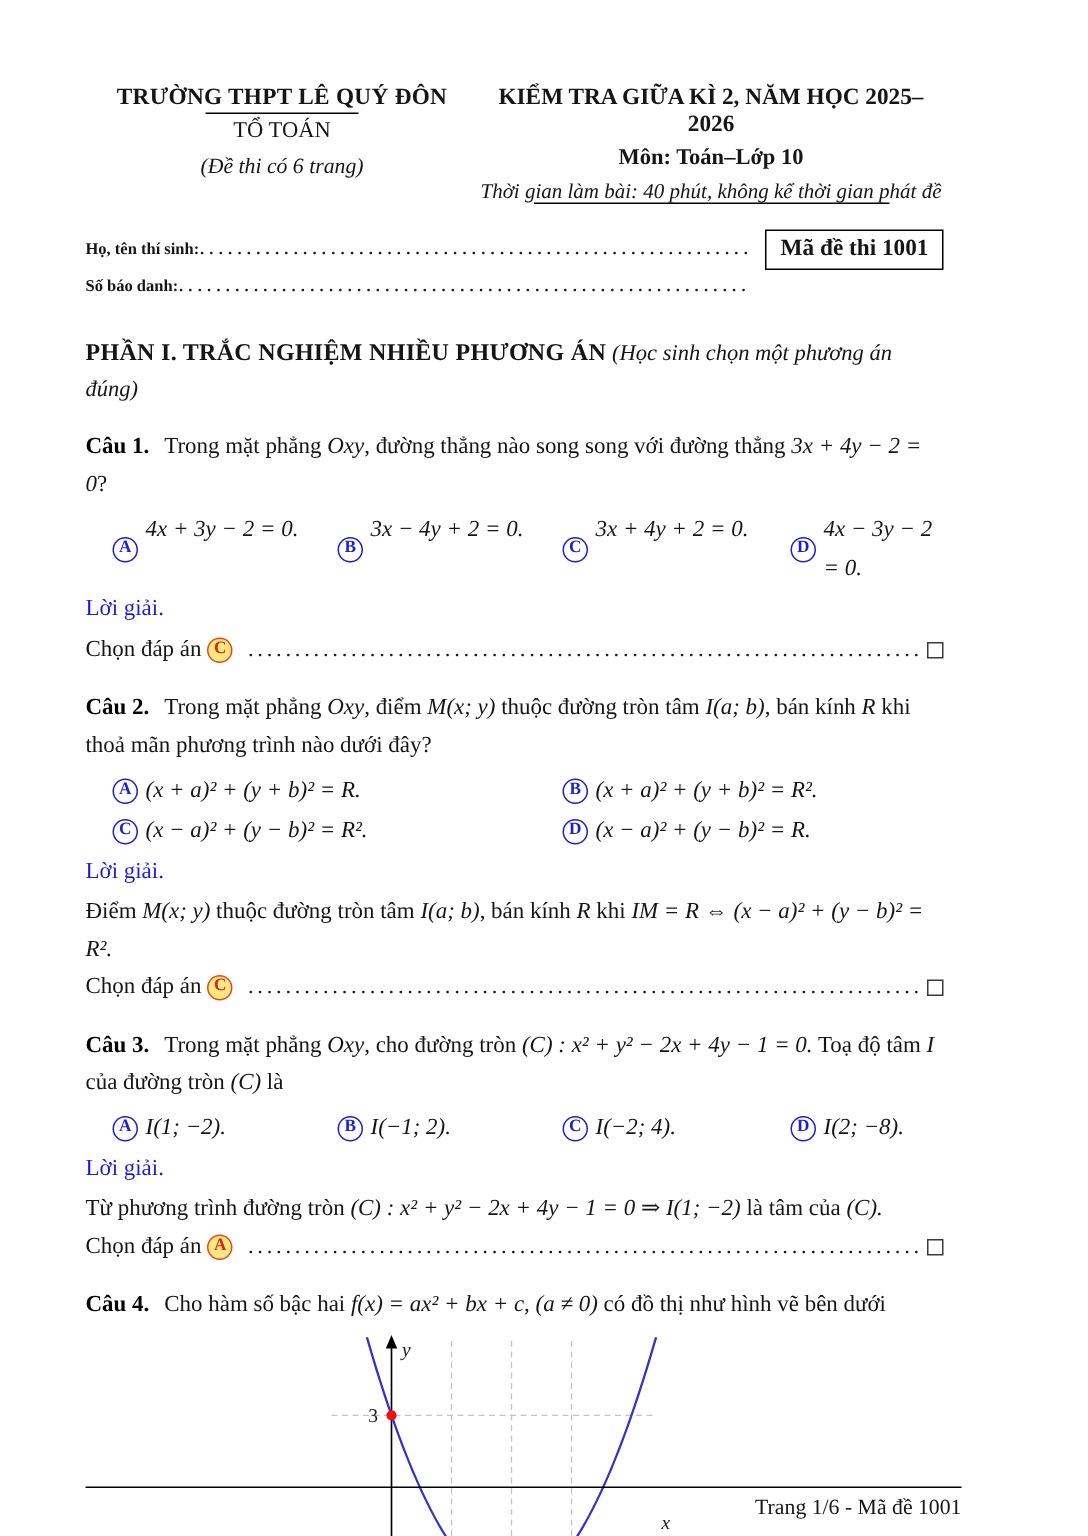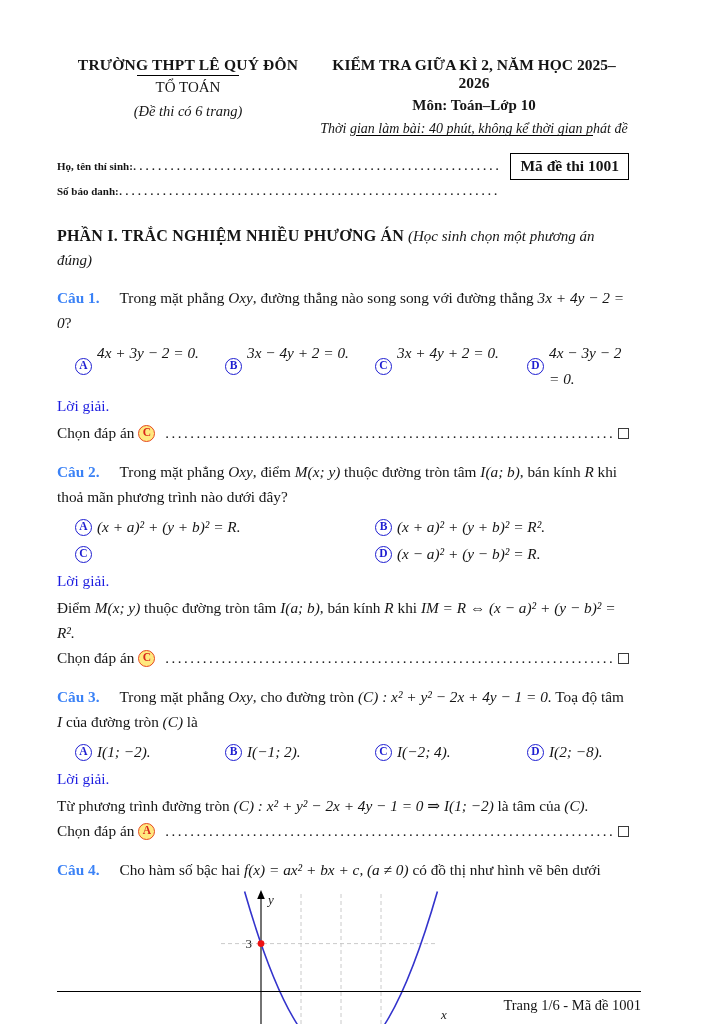--- a/index.html
+++ b/index.html
@@ -29,21 +29,21 @@
   .leader::after{content:"..................................................................................................................";letter-spacing:2.5px;font-size:15px;}
   .code-box{margin-left:auto;align-self:flex-start;border:1.6px solid #000;
             padding:1px 9px 3px;font-weight:bold;font-size:15.5px;line-height:21px;}
 
   
   .section-title{margin:21px 0 0;font-size:16px;line-height:24px;}
   .section-title b{letter-spacing:.2px;}
   .section-title i{font-size:15px;}
   .question{margin-top:13px;}
   .qtext{margin:0;font-size:15.3px;line-height:25px;}
-  .qlabel{color:#3b82f6;font-weight:bold;margin-right:20px;}
+  .qlabel{color:#000000;font-weight:bold;margin-right:10px;}
   .m{font-style:italic;}
   .opts{display:grid;padding-left:18px;margin:5px 0 2px;}
   .opts.cols4{grid-template-columns:150px 150px 152px 1fr;}
   .opts.cols2{grid-template-columns:300px 1fr;row-gap:1px;}
   .opt{display:flex;align-items:baseline;font-size:15.3px;line-height:26px;}
   .circ{display:inline-flex;align-items:center;justify-content:center;flex:0 0 auto;
         width:15px;height:15px;border:1.3px solid #1e1ed2;border-radius:50%;
         color:#1e1ed2;font-weight:bold;font-size:11.5px;line-height:1;
         margin-right:5px;align-self:center;font-style:normal;}
   .circ.chosen{border-color:#e5481f;background:#ffe87f;color:#d9251c;margin:0 4px;}
@@ -139,20 +139,21 @@
       <div class="opt">
           <span class="circ">A</span>
           <i class="m">(x + a)² + (y + b)² = R.</i>
         </div>
       <div class="opt">
           <span class="circ">B</span>
           <i class="m">(x + a)² + (y + b)² = R².</i>
         </div>
       <div class="opt">
           <span class="circ">C</span>
+          <i class="m">(x − a)² + (y − b)² = R².</i>
         </div>
       <div class="opt">
           <span class="circ">D</span>
           <i class="m">(x − a)² + (y − b)² = R.</i>
         </div>
     </div>
     <p class="sol-head">Lời giải.</p>
     <p class="sol-line"><span>Điểm </span><i class="m">M(x; y)</i><span> thuộc đường tròn tâm </span><i class="m">I(a; b)</i><span>, bán kính </span><i class="m">R</i><span> khi </span><i class="m">IM = R ⇔ (x − a)² + (y − b)² = R².</i></p>
     <p class="choose-line">
       <span>Chọn đáp án</span>

